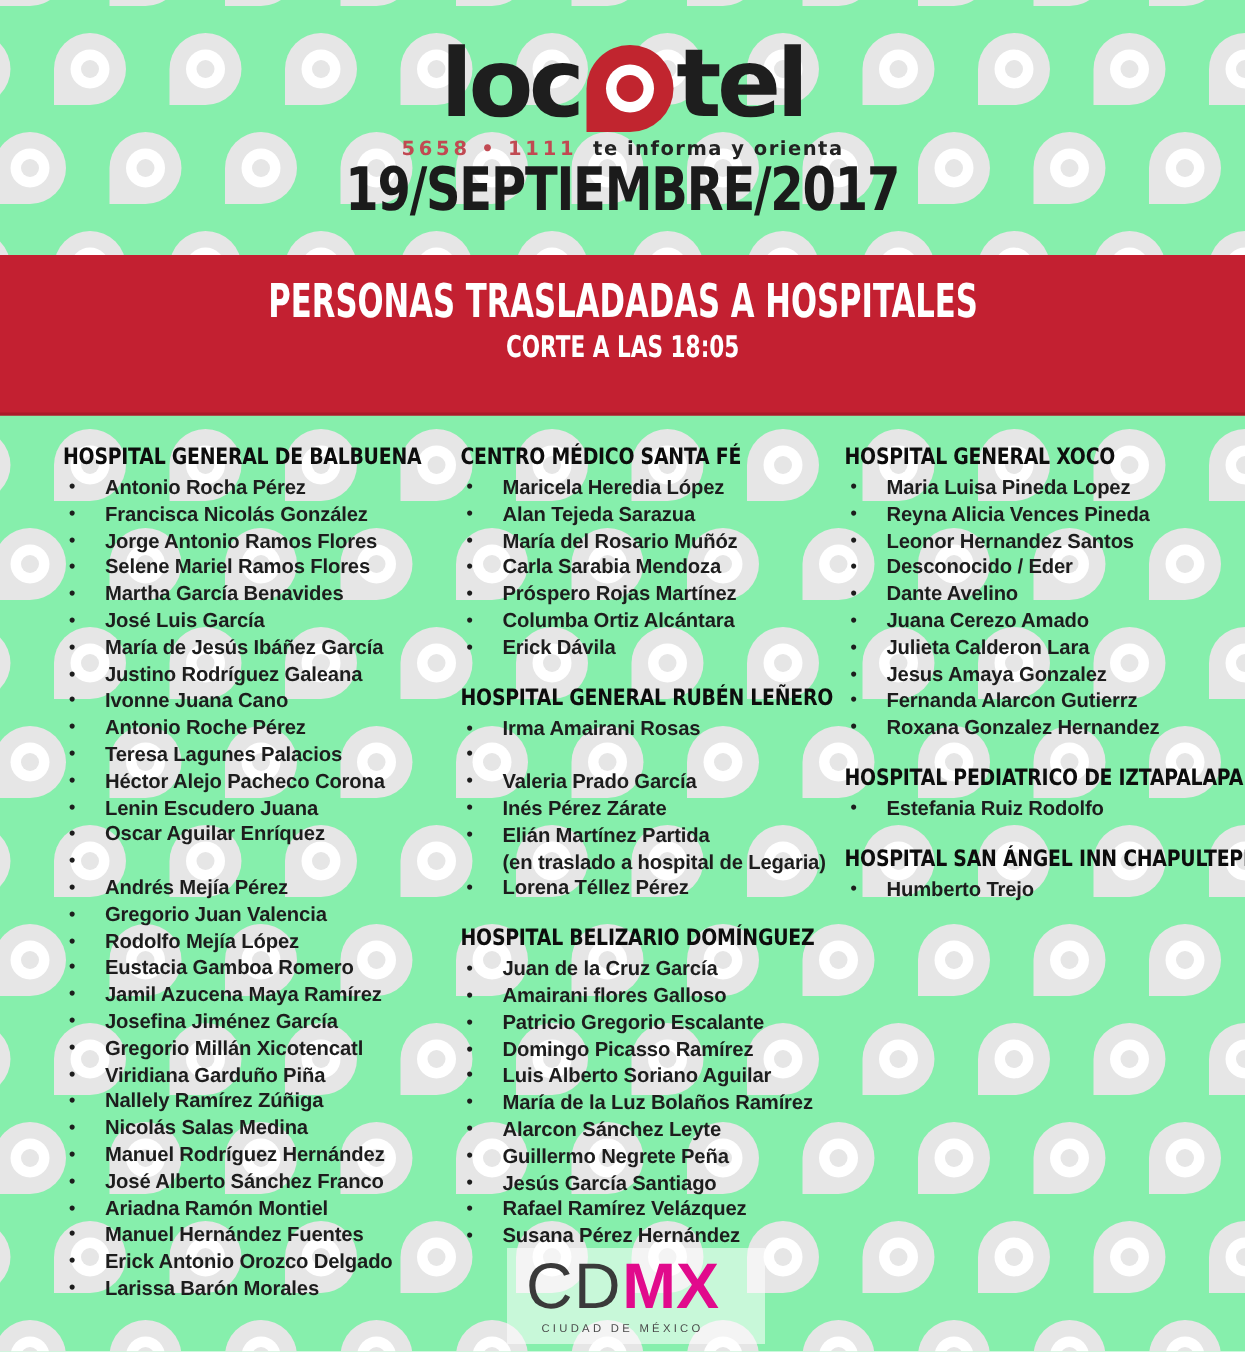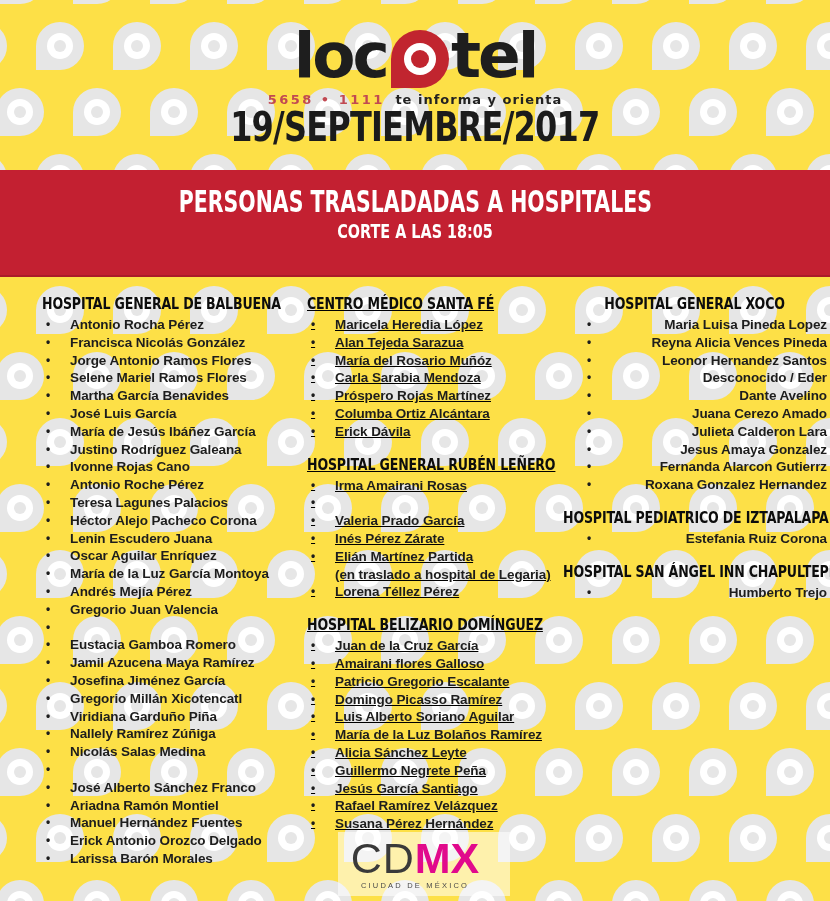--- a/index.html
+++ b/index.html
@@ -1,16 +1,16 @@
 <!DOCTYPE html>
 <html><head>
 <meta charset="utf-8">
 <style>
   html,body{margin:0;padding:0;background:#fff;}
-  #canvas{position:relative;width:830px;height:901px;background:#fde047;overflow:hidden;
+  #canvas{position:relative;width:830px;height:901px;background:#86efac;overflow:hidden;
           font-family:"DejaVu Sans",sans-serif;}
 
   
   .watermark{position:absolute;inset:0;z-index:0;}
   .pin{position:absolute;width:48px;height:48px;background:#e6e6e6;border-radius:50% 50% 50% 0;}
   .pin::before{content:"";position:absolute;left:11px;top:11px;right:11px;bottom:11px;
                background:#ffffff;border-radius:50%;}
   .pin::after{content:"";position:absolute;left:18px;top:18px;right:18px;bottom:18px;
               background:#e6e6e6;border-radius:50%;}
 
@@ -37,22 +37,22 @@
           z-index:1;display:flex;flex-direction:column;align-items:center;
           border-bottom:2px solid #aa1b29;}
   .banner-title{margin-top:14px;color:#ffffff;font-weight:bold;font-size:31px;line-height:34px;
                 white-space:nowrap;transform:scaleX(.66);transform-origin:center;}
   .banner-subtitle{margin-top:1px;color:#ffffff;font-weight:bold;font-size:20px;line-height:24px;
                    white-space:nowrap;transform:scaleX(.72);transform-origin:center;}
 
   
   .col{position:absolute;top:296px;z-index:1;}
   .col1{left:42px;width:260px;}
-  .col2{left:307px;width:252px;text-decoration:underline;}
-  .col3{left:563px;width:264px;text-align:right;}
+  .col2{left:307px;width:252px;}
+  .col3{left:563px;width:264px;}
   .section{margin-bottom:16px;}
   .hospital{font-family:"DejaVu Sans",sans-serif;font-size:15px;font-weight:bold;color:#0d0d0d;
             letter-spacing:-0.2px;white-space:nowrap;transform:scaleX(.84);
             transform-origin:left center;margin-bottom:3px;line-height:17px;}
   .plist{list-style:none;margin:0;padding:0;}
   .pitem{display:flex;line-height:17.8px;font-family:"Liberation Sans",sans-serif;
          font-weight:bold;font-size:13.5px;color:#1d1d1d;letter-spacing:-0.1px;}
   .bullet{width:24px;flex:none;padding-left:4px;font-size:12px;}
   .pname{flex:1;}
   .pnote{display:block;}
@@ -299,21 +299,21 @@
           <li class="pitem">
             <span class="bullet">•</span>
             <span class="pname">María de Jesús Ibáñez García</span>
           </li>
           <li class="pitem">
             <span class="bullet">•</span>
             <span class="pname">Justino Rodríguez Galeana</span>
           </li>
           <li class="pitem">
             <span class="bullet">•</span>
-            <span class="pname">Ivonne Rojas Cano</span>
+            <span class="pname">Ivonne Juana Cano</span>
           </li>
           <li class="pitem">
             <span class="bullet">•</span>
             <span class="pname">Antonio Roche Pérez</span>
           </li>
           <li class="pitem">
             <span class="bullet">•</span>
             <span class="pname">Teresa Lagunes Palacios</span>
           </li>
           <li class="pitem">
@@ -323,32 +323,32 @@
           <li class="pitem">
             <span class="bullet">•</span>
             <span class="pname">Lenin Escudero Juana</span>
           </li>
           <li class="pitem">
             <span class="bullet">•</span>
             <span class="pname">Oscar Aguilar Enríquez</span>
           </li>
           <li class="pitem">
             <span class="bullet">•</span>
-            <span class="pname">María de la Luz García Montoya</span>
           </li>
           <li class="pitem">
             <span class="bullet">•</span>
             <span class="pname">Andrés Mejía Pérez</span>
           </li>
           <li class="pitem">
             <span class="bullet">•</span>
             <span class="pname">Gregorio Juan Valencia</span>
           </li>
           <li class="pitem">
             <span class="bullet">•</span>
+            <span class="pname">Rodolfo Mejía López</span>
           </li>
           <li class="pitem">
             <span class="bullet">•</span>
             <span class="pname">Eustacia Gamboa Romero</span>
           </li>
           <li class="pitem">
             <span class="bullet">•</span>
             <span class="pname">Jamil Azucena Maya Ramírez</span>
           </li>
           <li class="pitem">
@@ -366,20 +366,21 @@
           <li class="pitem">
             <span class="bullet">•</span>
             <span class="pname">Nallely Ramírez Zúñiga</span>
           </li>
           <li class="pitem">
             <span class="bullet">•</span>
             <span class="pname">Nicolás Salas Medina</span>
           </li>
           <li class="pitem">
             <span class="bullet">•</span>
+            <span class="pname">Manuel Rodríguez Hernández</span>
           </li>
           <li class="pitem">
             <span class="bullet">•</span>
             <span class="pname">José Alberto Sánchez Franco</span>
           </li>
           <li class="pitem">
             <span class="bullet">•</span>
             <span class="pname">Ariadna Ramón Montiel</span>
           </li>
           <li class="pitem">
@@ -481,21 +482,21 @@
           <li class="pitem">
             <span class="bullet">•</span>
             <span class="pname">Luis Alberto Soriano Aguilar</span>
           </li>
           <li class="pitem">
             <span class="bullet">•</span>
             <span class="pname">María de la Luz Bolaños Ramírez</span>
           </li>
           <li class="pitem">
             <span class="bullet">•</span>
-            <span class="pname">Alicia Sánchez Leyte</span>
+            <span class="pname">Alarcon Sánchez Leyte</span>
           </li>
           <li class="pitem">
             <span class="bullet">•</span>
             <span class="pname">Guillermo Negrete Peña</span>
           </li>
           <li class="pitem">
             <span class="bullet">•</span>
             <span class="pname">Jesús García Santiago</span>
           </li>
           <li class="pitem">
@@ -553,21 +554,21 @@
             <span class="bullet">•</span>
             <span class="pname">Roxana Gonzalez Hernandez</span>
           </li>
         </ul>
       </div>
       <div class="section">
         <div class="hospital">HOSPITAL PEDIATRICO DE IZTAPALAPA</div>
         <ul class="plist">
           <li class="pitem">
             <span class="bullet">•</span>
-            <span class="pname">Estefania Ruiz Corona</span>
+            <span class="pname">Estefania Ruiz Rodolfo</span>
           </li>
         </ul>
       </div>
       <div class="section">
         <div class="hospital">HOSPITAL SAN ÁNGEL INN CHAPULTEPEC</div>
         <ul class="plist">
           <li class="pitem">
             <span class="bullet">•</span>
             <span class="pname">Humberto Trejo</span>
           </li>

